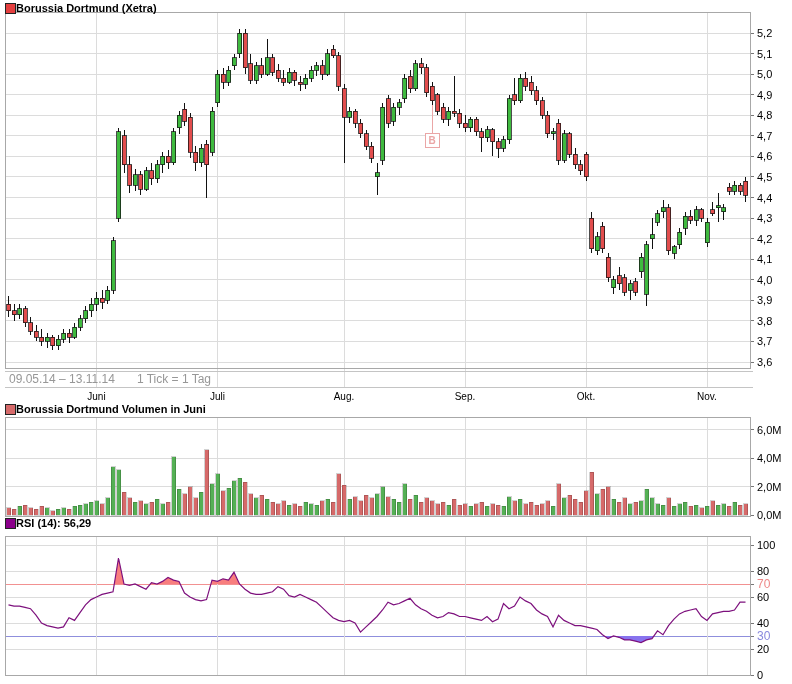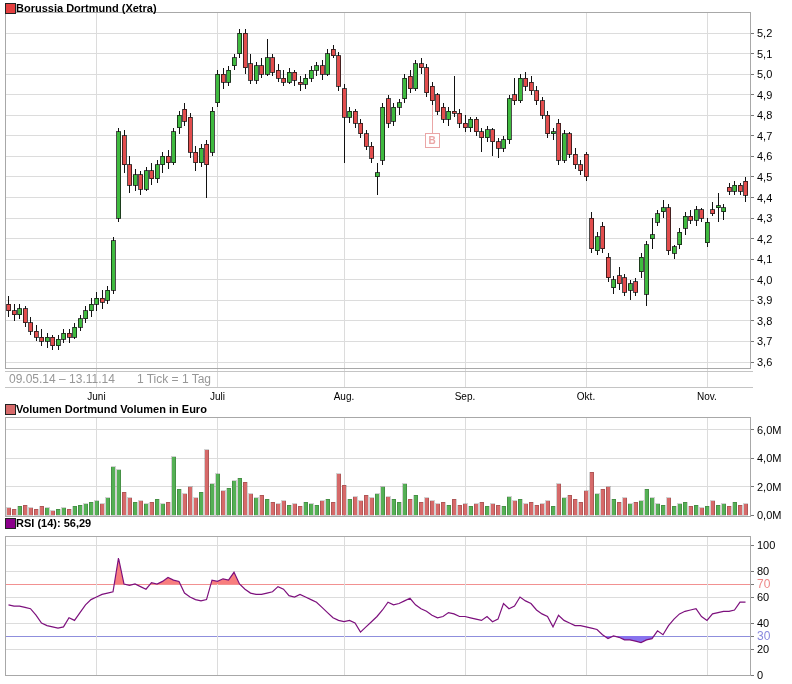--- a/index.html
+++ b/index.html
@@ -563,19 +563,19 @@
   <div class="sq" id="ic-price" style="background: rgb(228, 63, 63);"></div>
   <span>Borussia Dortmund (Xetra)</span>
 </div>
 
 <div class="date-strip">
   <span>09.05.14 – 13.11.14</span><span>1 Tick = 1 Tag</span>
 </div>
 
 <div class="legend" style="left:5px;top:403px;">
   <div class="sq" id="ic-vol" style="background: rgb(214, 106, 106);"></div>
-  <span>Volumen Dortmund Volumen in Euro</span>
+  <span>Borussia Dortmund Volumen in Juni</span>
 </div>
 
 <div class="legend" style="left:5px;top:517px;">
   <div class="sq" id="ic-rsi" style="background: rgb(139, 0, 139);"></div>
   <span>RSI (14): 56,29</span>
 </div>
 
 </body></html>

